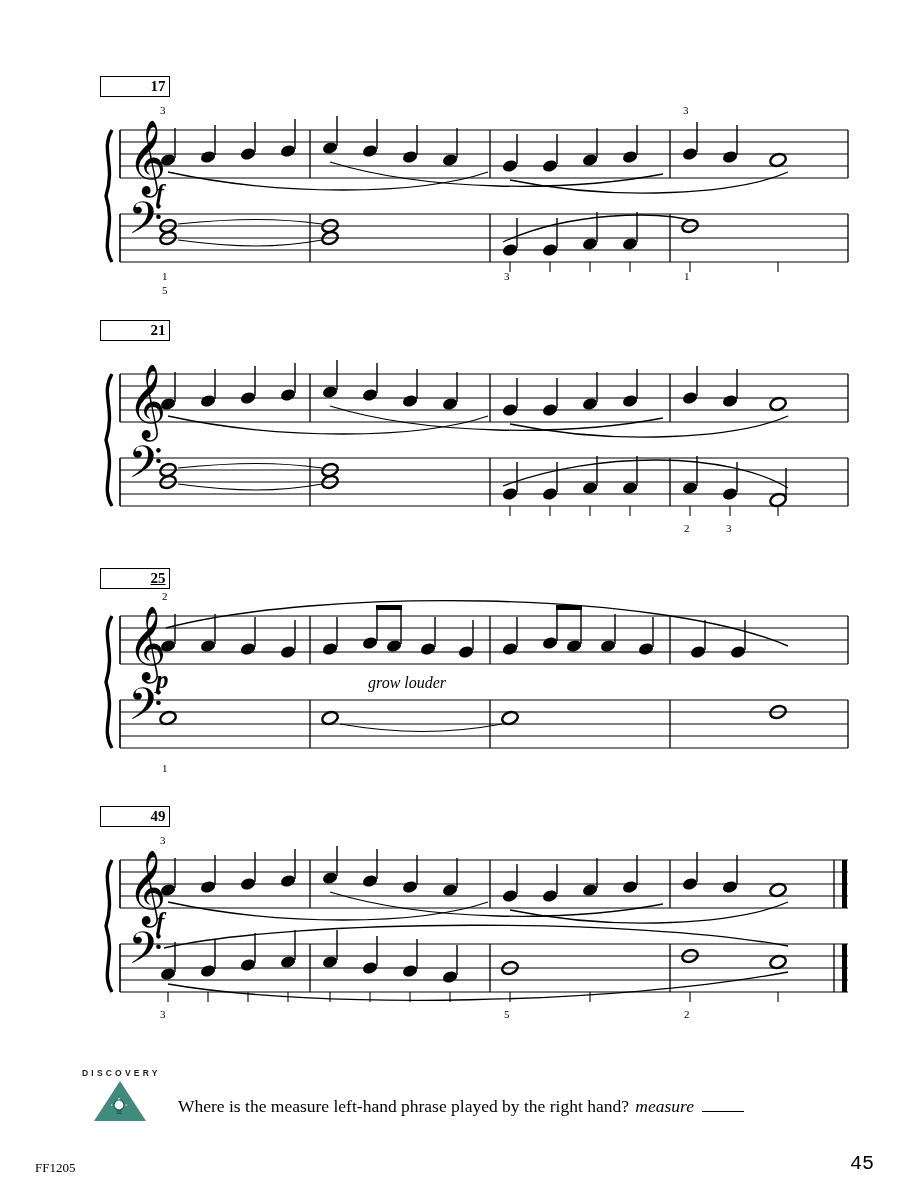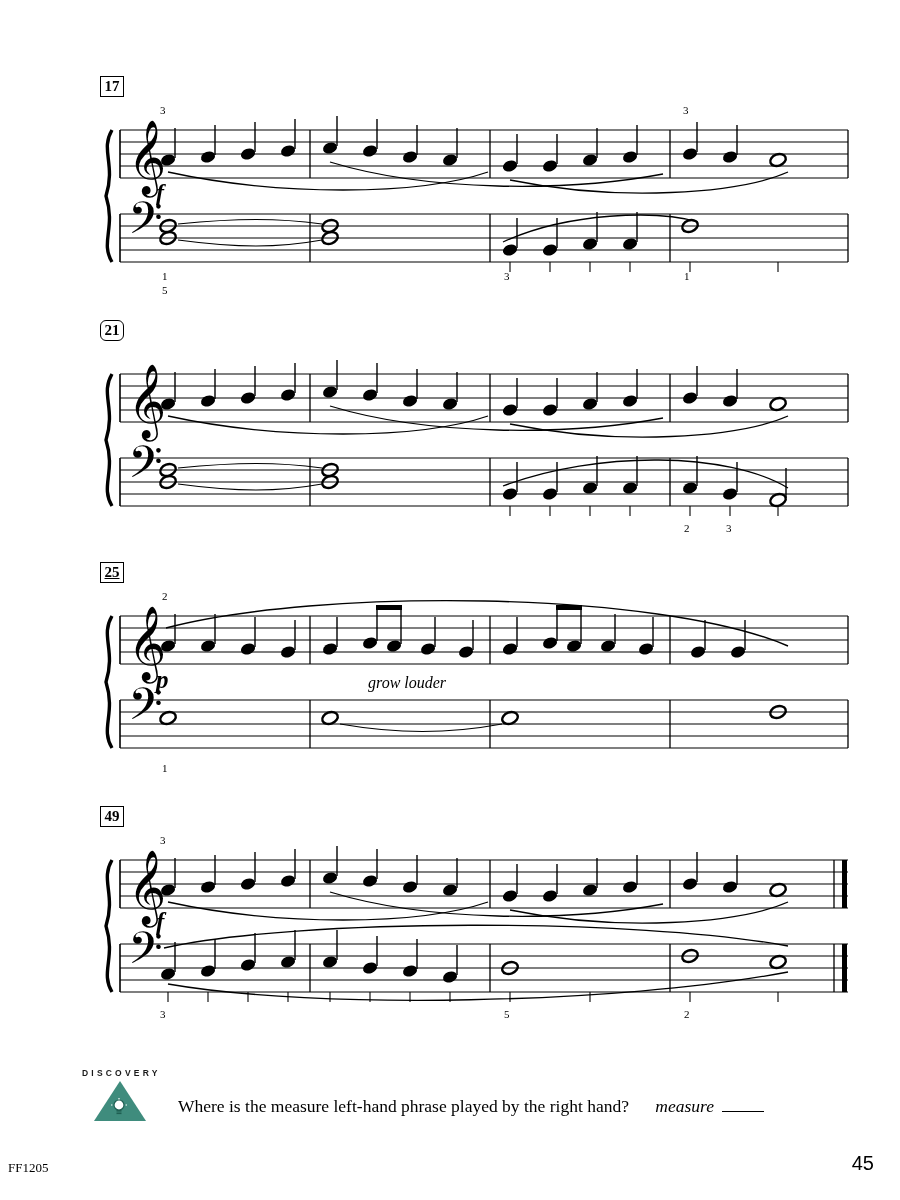--- a/index.html
+++ b/index.html
@@ -29,20 +29,21 @@
     position: absolute;
     border: 1.6px solid #000;
     font-family: "Liberation Serif", serif;
     font-weight: bold;
     font-size: 15px;
     line-height: 18px;
     text-align: center;
     width: 22px;
     height: 19px;
     background: #fff;
+    padding-left: 46px;
   }
   .staffwrap {
     position: absolute;
     left: 38px;
     top: 26px;
     width: 752px;
     height: 176px;
   }
   svg { display: block; overflow: visible; }
 
@@ -94,30 +95,30 @@
   }
   .disc-blank {
     display: inline-block;
     border-bottom: 1.4px solid #000;
     width: 42px;
     height: 14px;
     margin-left: 4px;
   }
   .footer-left {
     position: absolute;
-    left: 8px;
+    left: 35px;
     top: 1160px;
     font-family: "Liberation Serif", serif;
     font-size: 13px;
   }
   .footer-right {
     position: absolute;
     right: 26px;
     top: 1152px;
-    font-family: Liberation Sans, sans-serif;
+    font-family: Liberation Mono, monospace;
     font-size: 20px;
   }
   .dyn {
     font-family: "Liberation Serif", serif;
     font-style: italic;
     font-weight: bold;
     font-size: 24px;
   }
 </style>
 </head>
@@ -244,21 +245,21 @@
           <line x1="592" y1="160" x2="592" y2="170"></line>
             <line x1="680" y1="160" x2="680" y2="170"></line>
         </g>
 
         <text x="58" y="98" class="dyn" font-style="italic" font-weight="bold" font-size="25" font-family="Liberation Serif, serif">f</text>
       </svg>
     </div>
   </div>
 
   <div class="system" style="top:320px;">
-    <div class="measure-number" style="left:40px; top:0px;border-radius:6px;">21</div>
+    <div class="measure-number" style="left:40px; top:0px;">21</div>
     <div class="staffwrap">
       <svg width="752" height="190" viewBox="0 0 752 190">
         <g stroke="#000" stroke-width="1.1">
           <line x1="22" y1="28" x2="750" y2="28"></line>
             <line x1="22" y1="40" x2="750" y2="40"></line>
           <line x1="22" y1="52" x2="750" y2="52"></line>
             <line x1="22" y1="64" x2="750" y2="64"></line>
           <line x1="22" y1="76" x2="750" y2="76"></line>
           <line x1="22" y1="112" x2="750" y2="112"></line>
             <line x1="22" y1="124" x2="750" y2="124"></line>
@@ -355,21 +356,21 @@
             <line x1="632" y1="160" x2="632" y2="170"></line>
           <line x1="680" y1="160" x2="680" y2="170"></line>
         </g>
         <text x="586" y="186" font-size="11" font-family="Liberation Serif, serif">2</text>
         <text x="628" y="186" font-size="11" font-family="Liberation Serif, serif">3</text>
       </svg>
     </div>
   </div>
 
   <div class="system" style="top:562px;">
-    <div class="measure-number" style="left:40px; top:0px;text-decoration:underline;">25</div>
+    <div class="measure-number" style="left:40px; top:6px;text-decoration:underline;">25</div>
     <div class="staffwrap">
       <svg width="752" height="190" viewBox="0 0 752 190">
         <g stroke="#000" stroke-width="1.1">
           <line x1="22" y1="28" x2="750" y2="28"></line>
             <line x1="22" y1="40" x2="750" y2="40"></line>
           <line x1="22" y1="52" x2="750" y2="52"></line>
             <line x1="22" y1="64" x2="750" y2="64"></line>
           <line x1="22" y1="76" x2="750" y2="76"></line>
           <line x1="22" y1="112" x2="750" y2="112"></line>
             <line x1="22" y1="124" x2="750" y2="124"></line>
@@ -585,21 +586,21 @@
     <svg class="disc-bulb" viewBox="0 0 16 19">
       <circle cx="8" cy="7" r="5" fill="#ffffff" stroke="#1f5f52" stroke-width="1.2"></circle>
       <rect x="5.5" y="12" width="5" height="1.6" fill="#1f5f52"></rect>
       <rect x="5.5" y="14.5" width="5" height="1.6" fill="#1f5f52"></rect>
       <line x1="8" y1="0" x2="8" y2="1.6" stroke="#ffffff" stroke-width="1.2"></line>
       <line x1="1.4" y1="7" x2="0" y2="7" stroke="#ffffff" stroke-width="1.2"></line>
       <line x1="16" y1="7" x2="14.6" y2="7" stroke="#ffffff" stroke-width="1.2"></line>
     </svg>
     <div class="disc-question">
       <span>Where is the measure left-hand phrase played by the right hand?</span>
-      <span class="ital" style="margin-left:22px;">measure</span>
+      <span class="ital" style="margin-left:2px;">measure</span>
       <span class="disc-blank"></span>
     </div>
   </div>
 
   <div class="footer-left">FF1205</div>
   <div class="footer-right">45</div>
 
 </div>
 
 </body></html>

